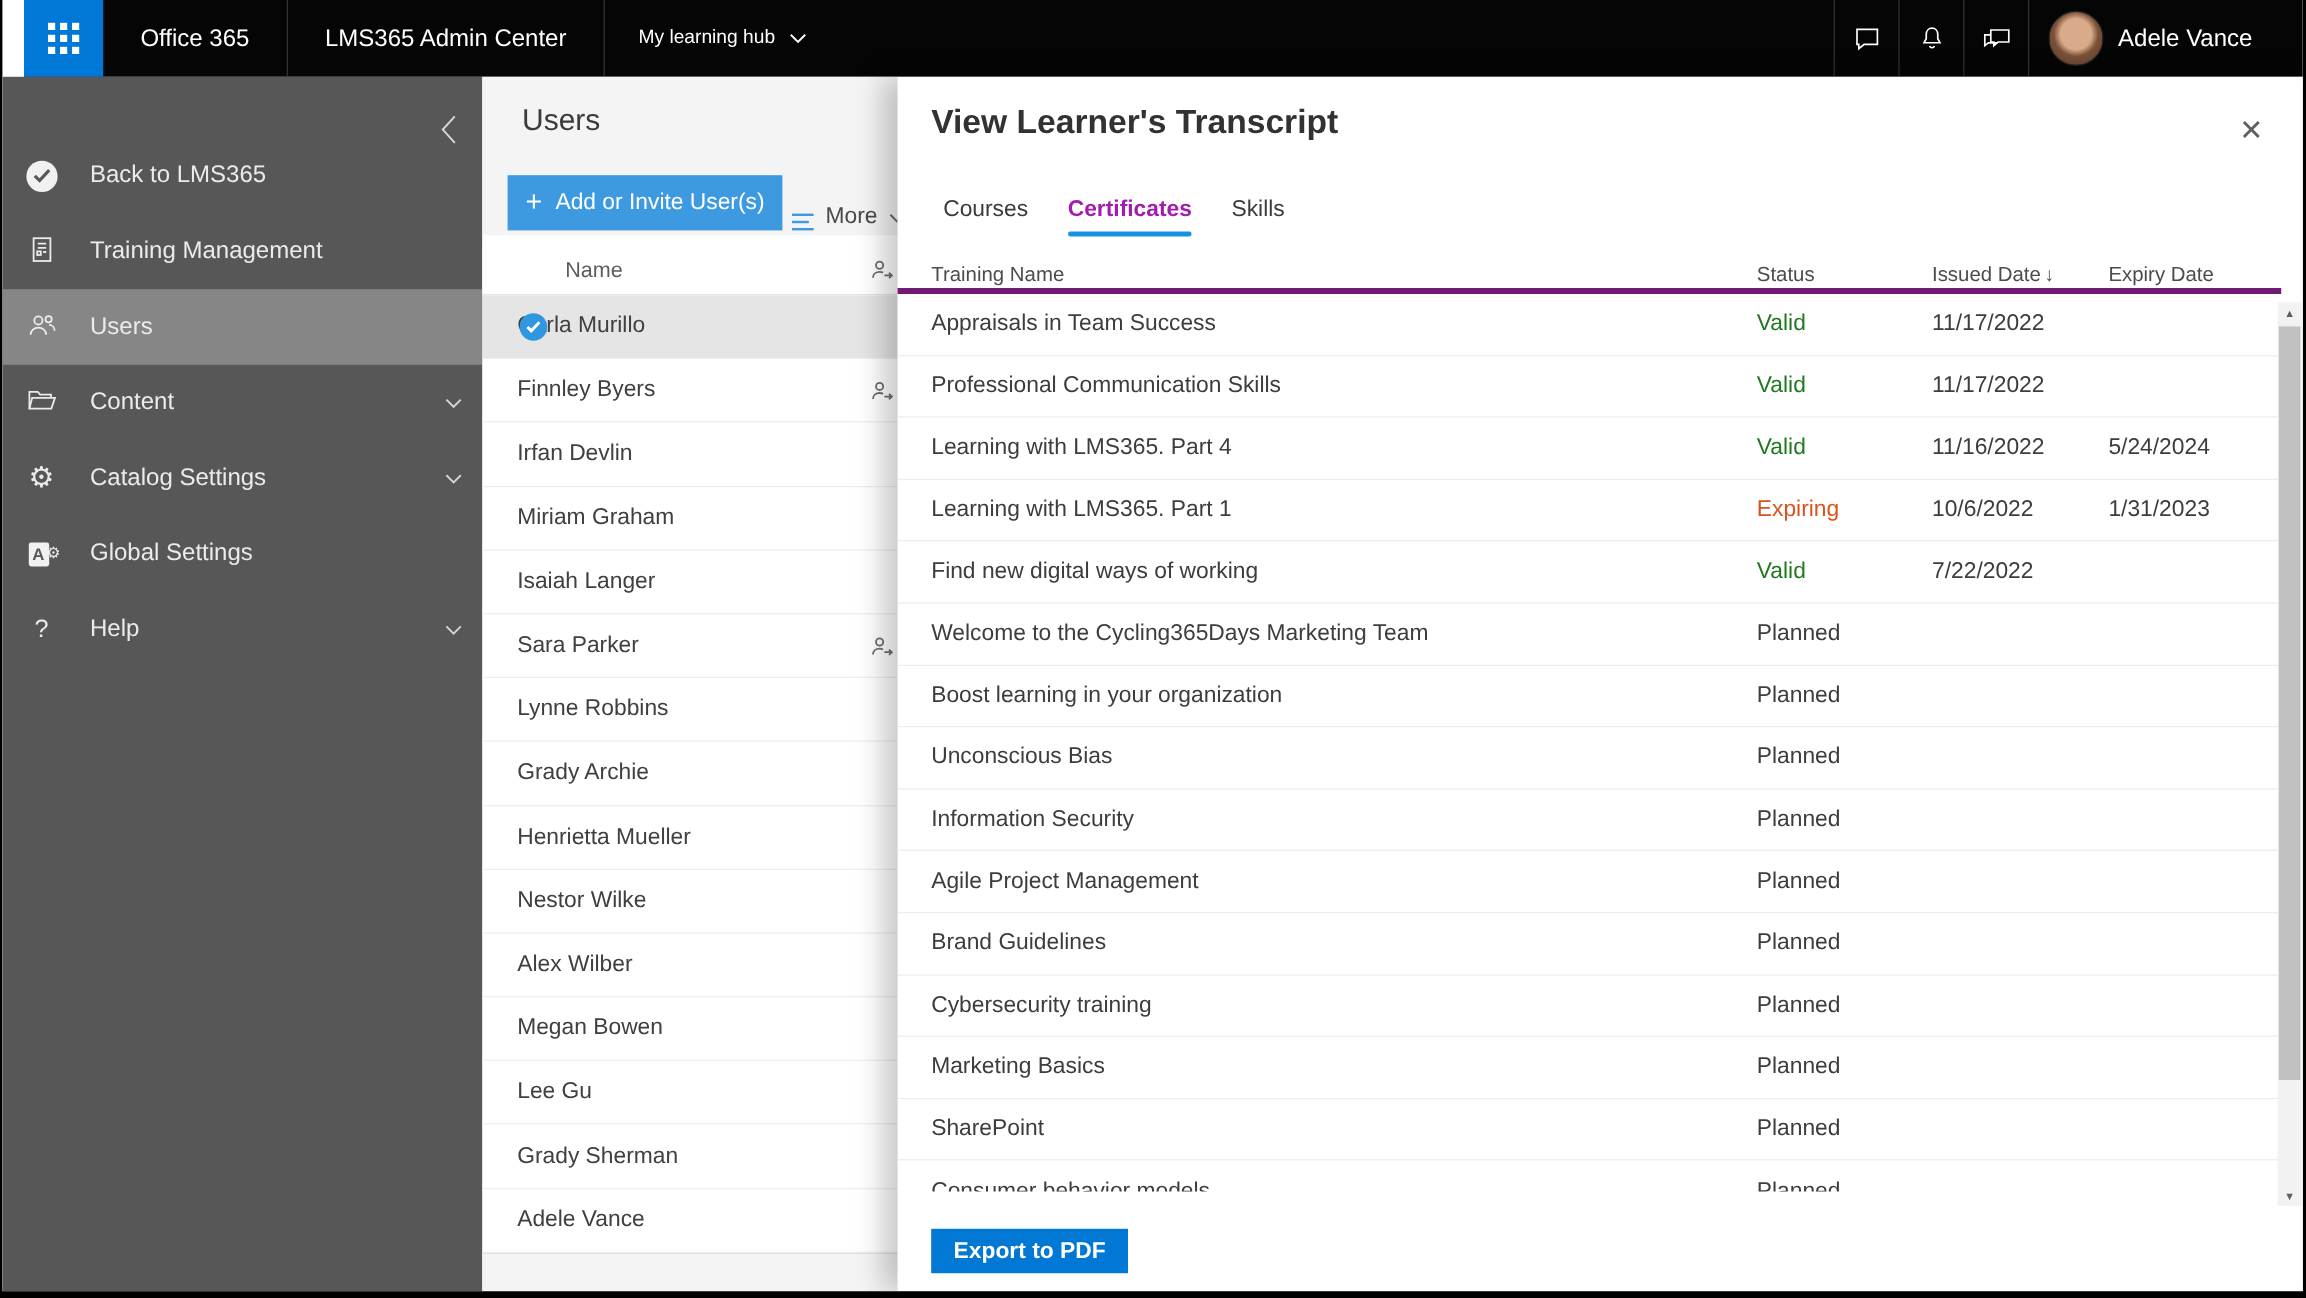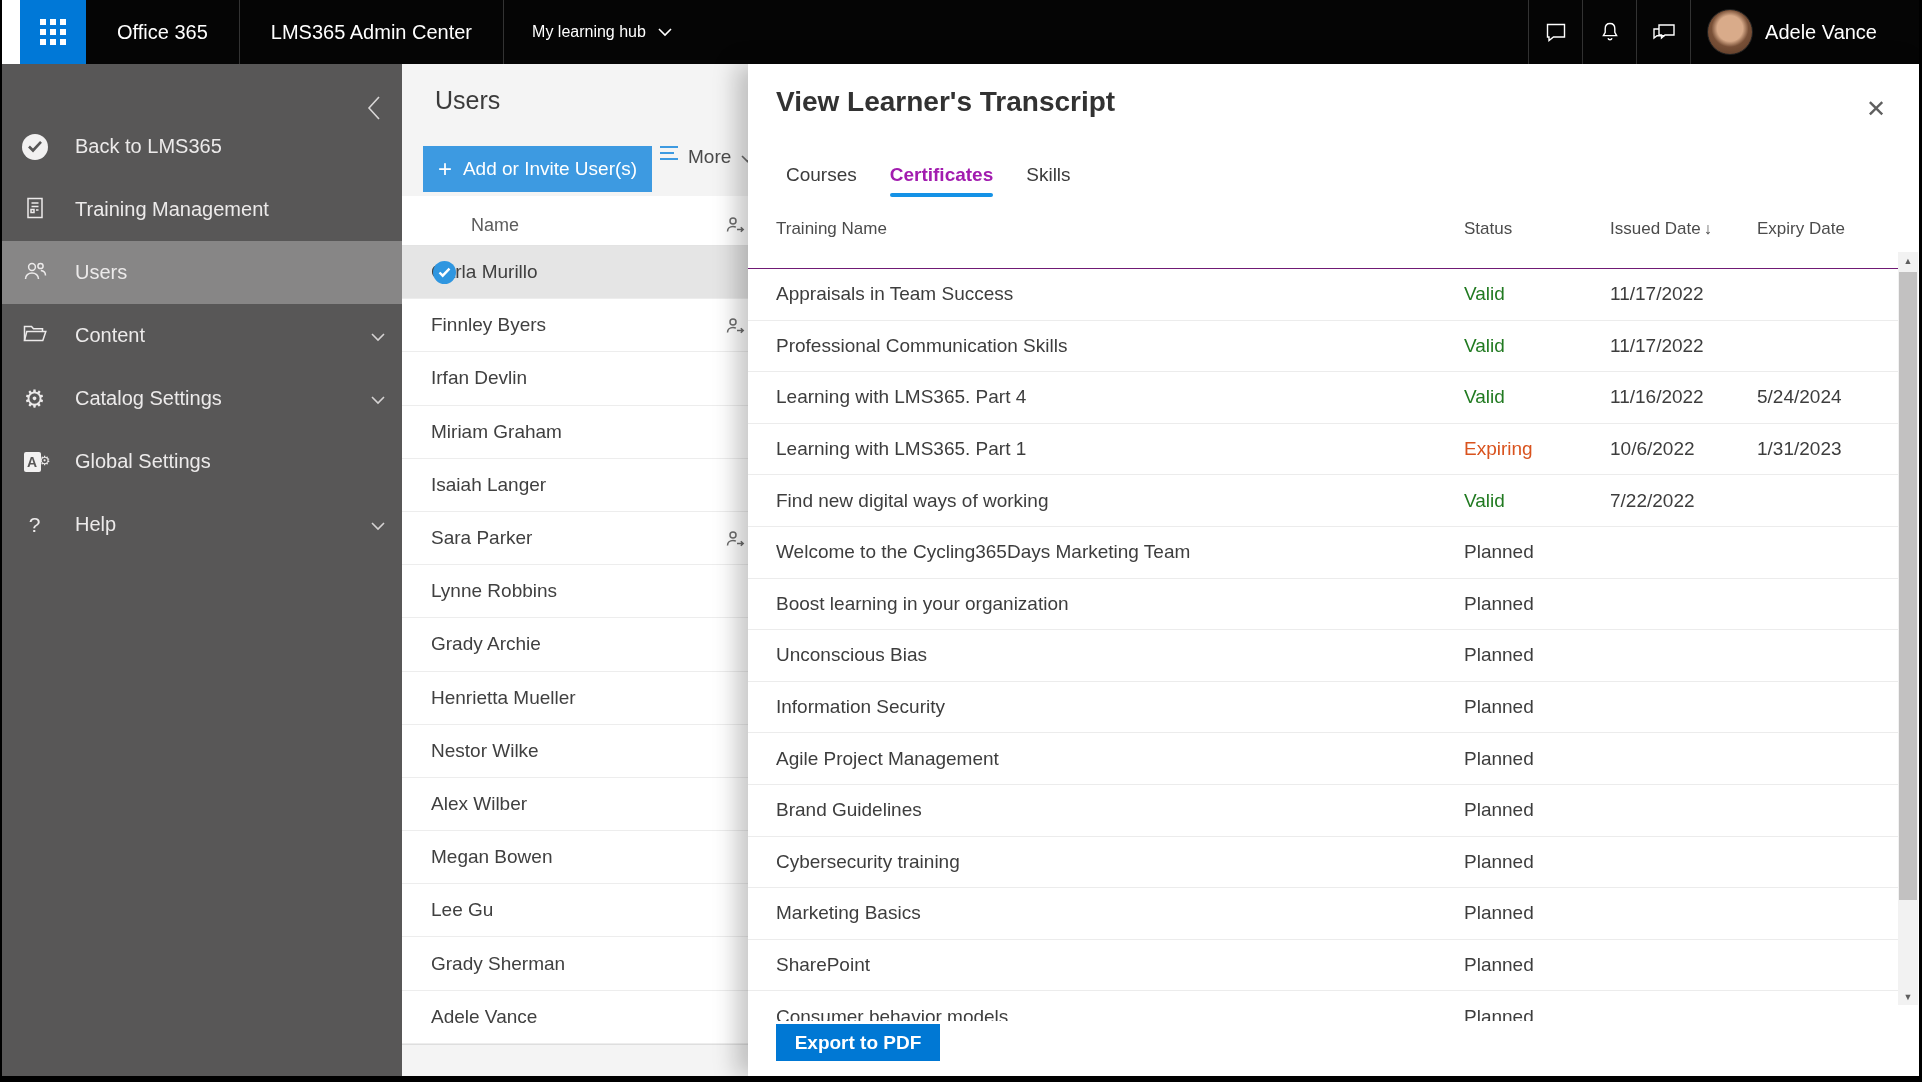--- a/index.html
+++ b/index.html
@@ -39,21 +39,21 @@
   .nav-chevron { margin-left:auto; margin-right:17px; }
   .nav-chevron svg { stroke:#d5d3d3; fill:none; stroke-width:1.6; }
 
   
   .users-panel { position:absolute; left:400px; top:64px; width:346px; bottom:0; background:#fff; overflow:hidden; }
   .up-header { position:absolute; top:0; left:0; right:0; height:132px; background:#f4f4f4; }
   .up-title { position:absolute; left:33px; top:22px; font-size:25px; color:#3b3b3b; }
   .add-btn { position:absolute; left:21px; top:82px; width:229px; height:46px; background:#3d9ae1; border:none; color:#fff;
              font-size:19px; display:flex; align-items:center; justify-content:center; gap:11px; cursor:pointer; font-family:inherit; }
   .add-plus { font-size:24px; font-weight:300; line-height:1; }
-  .more-btn { position:absolute; left:258px; top:82px; height:46px; display:flex; align-items:flex-start; gap:10px;
+  .more-btn { position:absolute; left:258px; top:82px; height:46px; display:flex; align-items:flex-end; gap:10px;
               color:#4a4a4a; font-size:19px; cursor:pointer; background:none; border:none; font-family:inherit; }
   .more-lines { display:flex; flex-direction:column; gap:4px; }
   .more-lines span { width:18px; height:2px; background:#3d9ae1; }
   .more-lines span:nth-child(2){ width:14px; }
   .more-chevron svg { stroke:#6a6a6a; fill:none; stroke-width:1.6; }
   .name-header { position:absolute; top:141px; left:0; right:0; height:41px; background:#fff; display:flex; align-items:center;
                  padding-left:69px; color:#5c5c5c; font-size:18px; border-bottom:1px solid #e3e3e3; cursor:pointer; }
   .hdr-person { position:absolute; left:322px; top:9px; }
   .user-list { position:absolute; top:182px; left:0; right:0; height:798px; overflow:hidden; }
   .user-row { height:53.2px; display:flex; align-items:center; padding-left:29px; font-size:19px; color:#404040;
@@ -71,21 +71,21 @@
   .ov-close { position:absolute; right:26px; top:28px; width:34px; height:34px; display:grid; place-items:center;
               font-size:24px; color:#5f5f5f; cursor:pointer; background:none; border:none; font-family:inherit; }
   .tabs { position:absolute; left:38px; top:100px; display:flex; gap:33px; font-size:19px; color:#3b3b3b; }
   .tab { padding-bottom:11px; position:relative; cursor:pointer; }
   .tab.active { font-weight:bold; color:#a21caf; }
   .tab.active::after { content:''; position:absolute; left:0; right:0; bottom:0; height:4px; background:#1592e6; border-radius:2px; }
   .thead { position:absolute; left:0; top:141px; width:1153px; height:47px; display:grid; grid-template-columns:688px 146px 147px auto;
            padding-left:28px; align-items:center; font-size:17px; color:#4c4c4c; }
   .th { cursor:pointer; white-space:nowrap; }
   .sort-arrow { font-size:16px; color:#4c4c4c; margin-left:3px; }
-  .tbody { position:absolute; left:0; top:204px; width:1153px; height:753px; overflow:hidden; border-top:1px solid #701a75; }
+  .tbody { position:absolute; left:0; top:176px; width:1153px; height:753px; overflow:hidden; border-top:5px solid #701a75; }
   .trow { height:51.6px; display:grid; grid-template-columns:688px 146px 147px auto; padding-left:28px; align-items:center;
           font-size:19px; color:#3d3d3d; border-bottom:1px solid #ececec; }
   .trow .status.valid { color:#217a21; }
   .trow .status.expiring { color:#d9531e; }
   .trow .status.planned { color:#3d3d3d; }
   .export-btn { position:absolute; left:28px; top:960px; width:164px; height:37px; background:#0078d4; color:#fff; border:none;
                 font-weight:bold; font-size:19px; cursor:pointer; font-family:inherit; }
   .scrollbar { position:absolute; top:188px; right:1px; width:20px; height:753px; background:#f2f2f2; }
   .sb-btn { position:absolute; left:0; width:20px; height:17px; display:grid; place-items:center; font-size:9px; color:#5e5e5e; cursor:pointer; }
   .sb-up { top:0; } .sb-down { bottom:0; }

